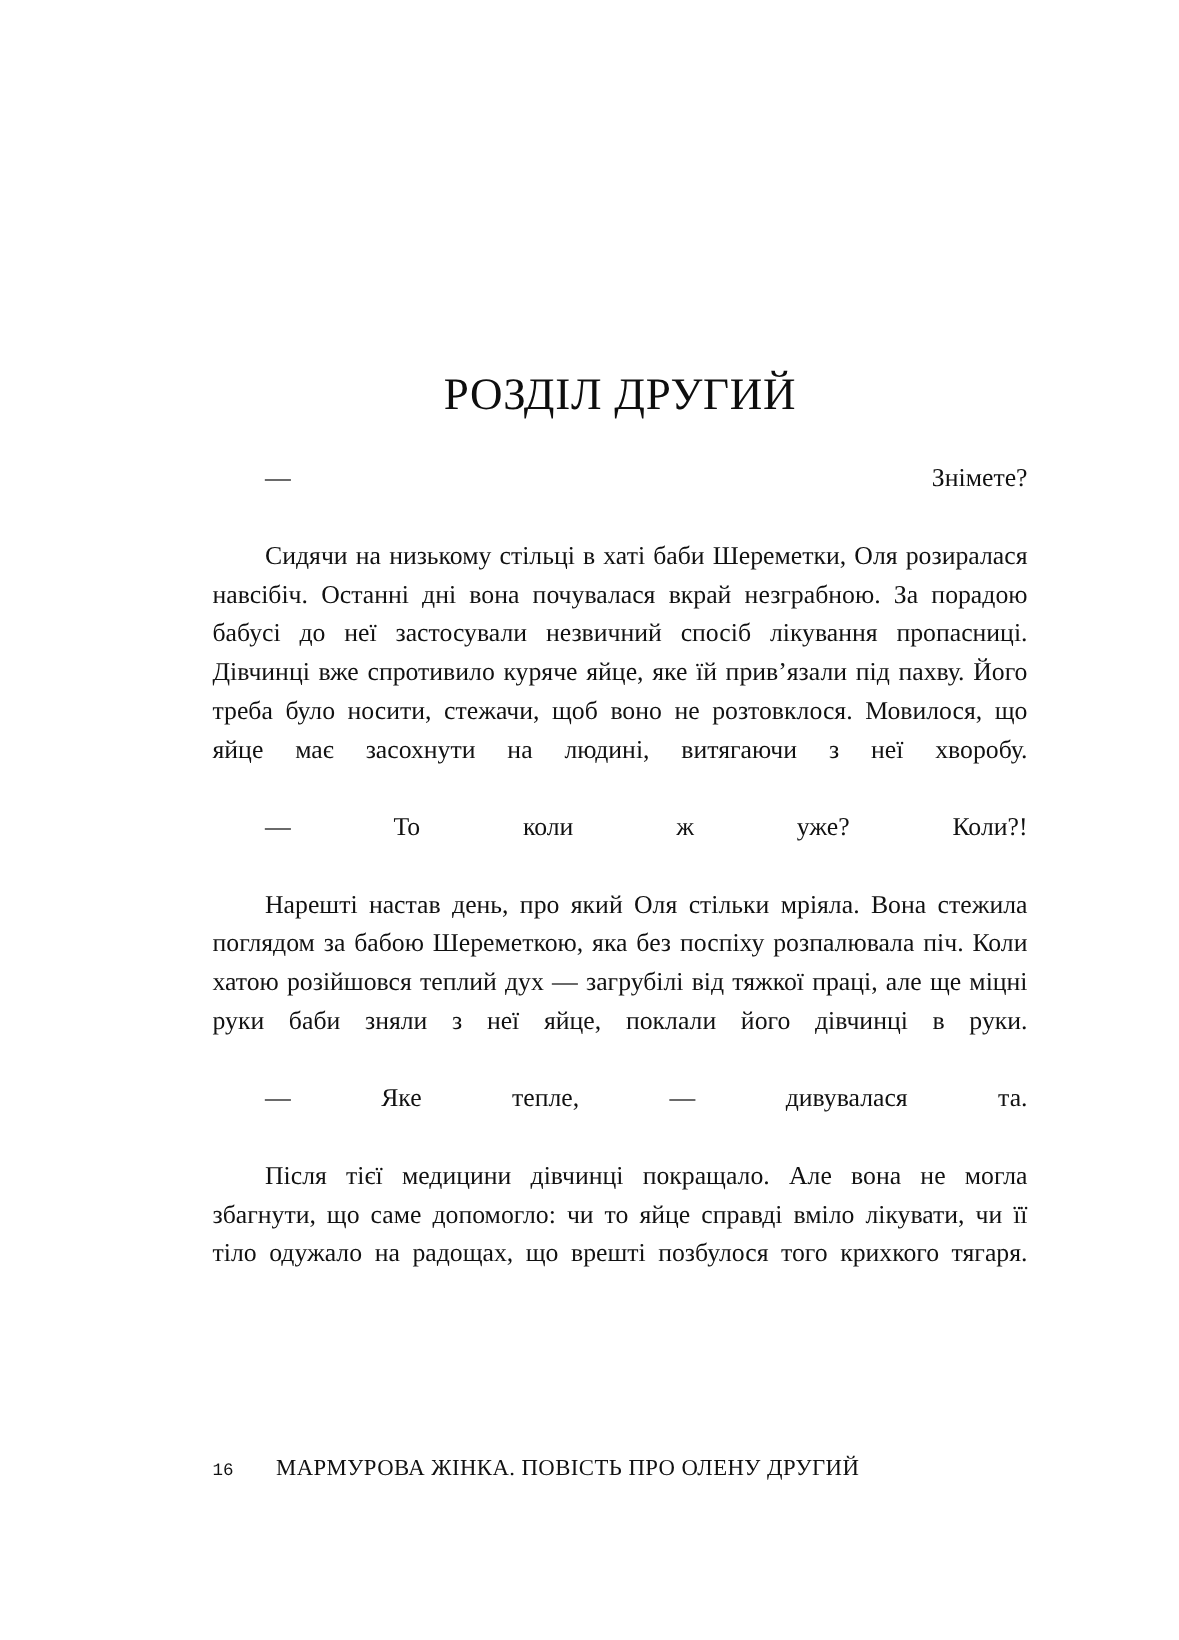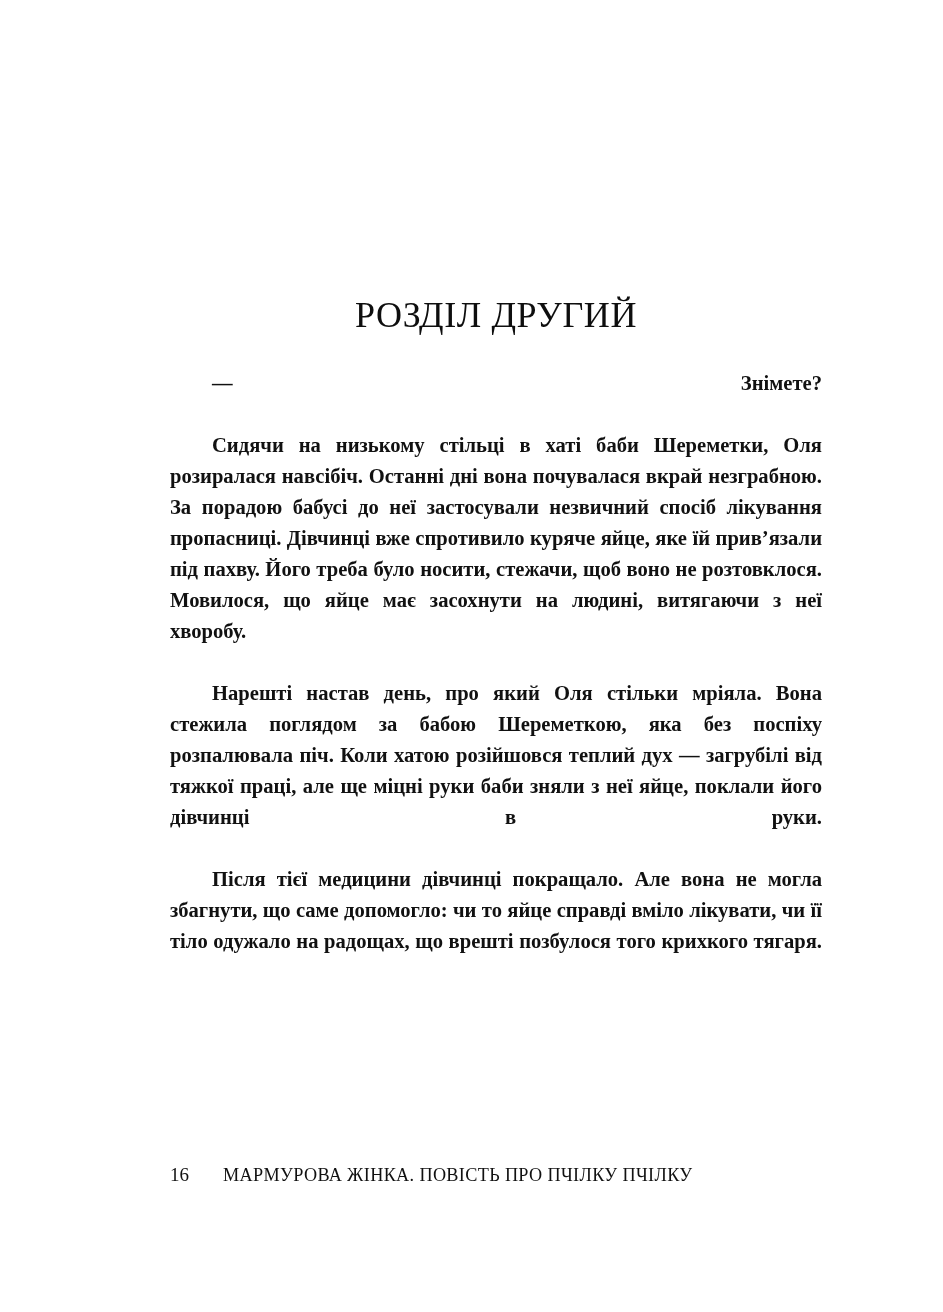--- a/index.html
+++ b/index.html
@@ -46,44 +46,44 @@
   .para {
     margin: 0;
     font-size: 20.6px;
     line-height: 31px;
     text-align: justify;
     text-justify: inter-word;
     text-indent: 42px;
     color: #111111;
     hyphens: manual;
     word-spacing: 0px;
-    font-weight: bold;
   }
 
   
   .para::after {
     content: "";
     display: inline-block;
     width: 100%;
   }
 
   .footer {
     position: absolute;
     left: 170px;
     top: 1165px;
     display: flex;
     align-items: baseline;
     gap: 34px;
   }
 
   .folio {
-    font-size: 19px;
+    font-size: 14px;
     line-height: 1;
     color: #111111;
     font-weight: 400;
+    font-family: Liberation Mono, monospace;
   }
 
   .running-head {
     font-size: 18.2px;
     line-height: 1;
     letter-spacing: 0.35px;
     color: #111111;
     white-space: nowrap;
   }
 </style>
@@ -92,24 +92,26 @@
 
 <div class="page">
 
   <div class="text-block">
 
     <h1 class="chapter-title">РОЗДІЛ ДРУГИЙ</h1>
 
     <div class="body-copy">
       <p class="para">— Знімете?</p>
       <p class="para">Сидячи на низькому стільці в хаті баби Шереметки, Оля розиралася навсібіч. Останні дні вона почувалася вкрай незграбною. За порадою бабусі до неї застосували незвичний спосіб лікування пропасниці. Дівчинці вже спротивило куряче яйце, яке їй прив’язали під пахву. Його треба було носити, стежачи, щоб воно не розтовклося. Мовилося, що яйце має засохнути на людині, витягаючи з неї хворобу.</p>
+      <p class="para">— То коли ж уже? Коли?!</p>
       <p class="para">Нарешті настав день, про який Оля стільки мріяла. Вона стежила поглядом за бабою Шереметкою, яка без поспіху розпалювала піч. Коли хатою розійшовся теплий дух — загрубілі від тяжкої праці, але ще міцні руки баби зняли з неї яйце, поклали його дівчинці в руки.</p>
+      <p class="para">— Яке тепле, — дивувалася та.</p>
       <p class="para">Після тієї медицини дівчинці покращало. Але вона не могла збагнути, що саме допомогло: чи то яйце справді вміло лікувати, чи її тіло одужало на радощах, що врешті позбулося того крихкого тягаря.</p>
     </div>
 
   </div>
 
   <div class="footer">
     <span class="folio">16</span>
-    <span class="running-head">МАРМУРОВА ЖІНКА. ПОВІСТЬ ПРО ПЧІЛКУ ПЧІЛКУ</span>
+    <span class="running-head">МАРМУРОВА ЖІНКА. ПОВІСТЬ ПРО ОЛЕНУ ДРУГИЙ</span>
   </div>
 
 </div>
 
 </body></html>

